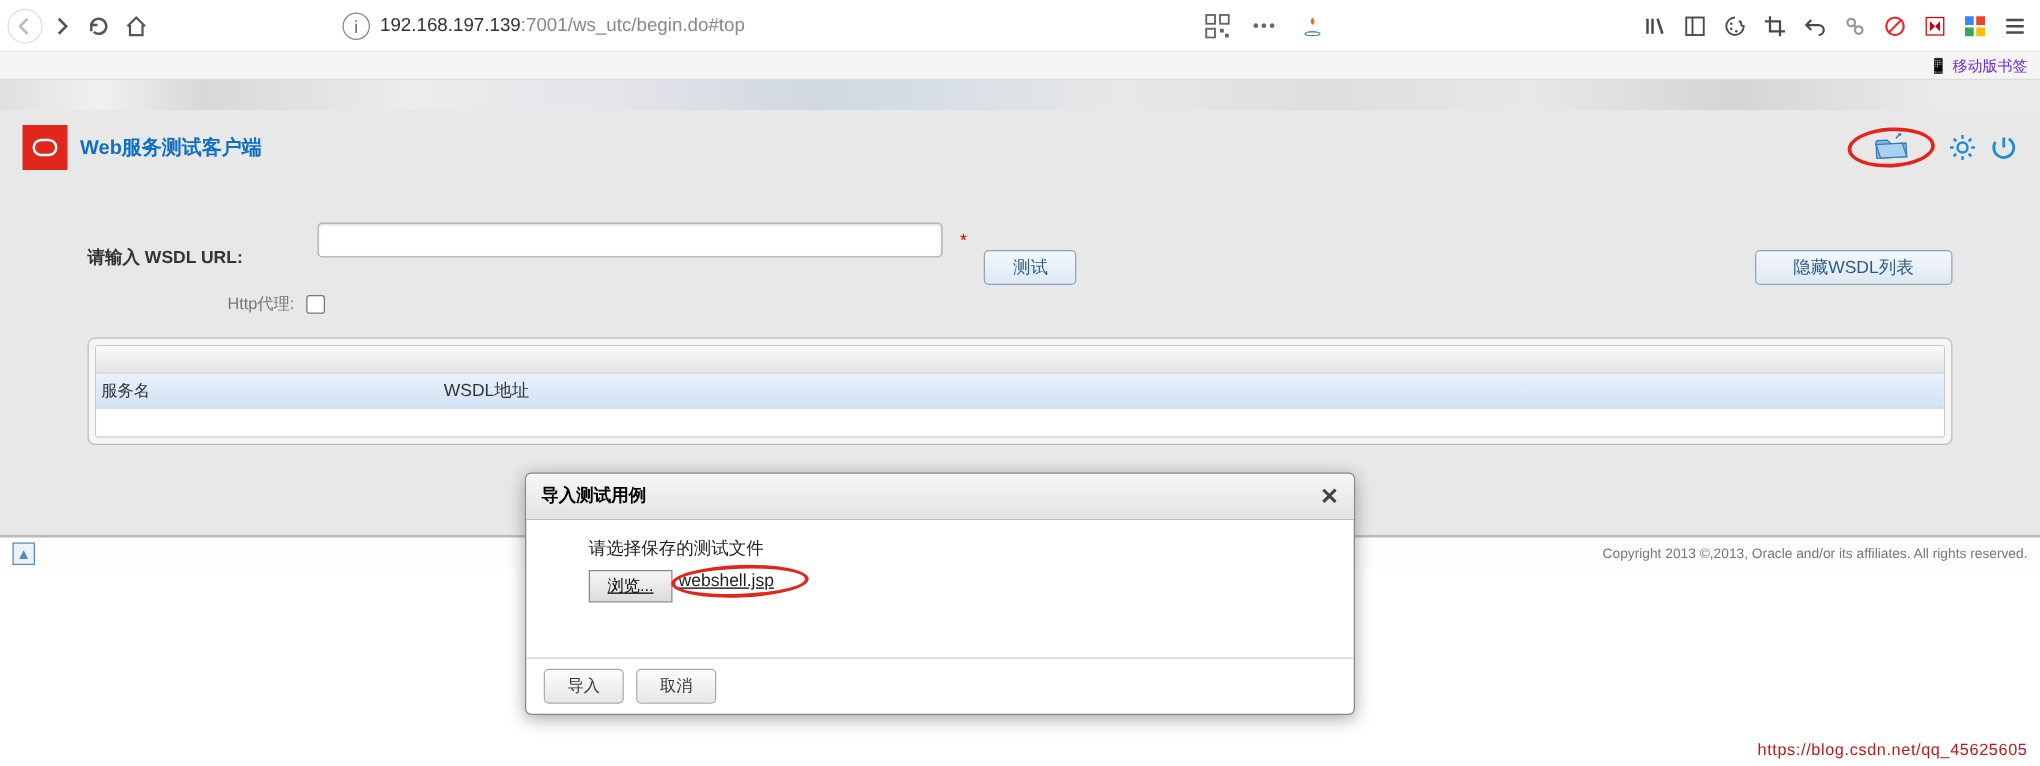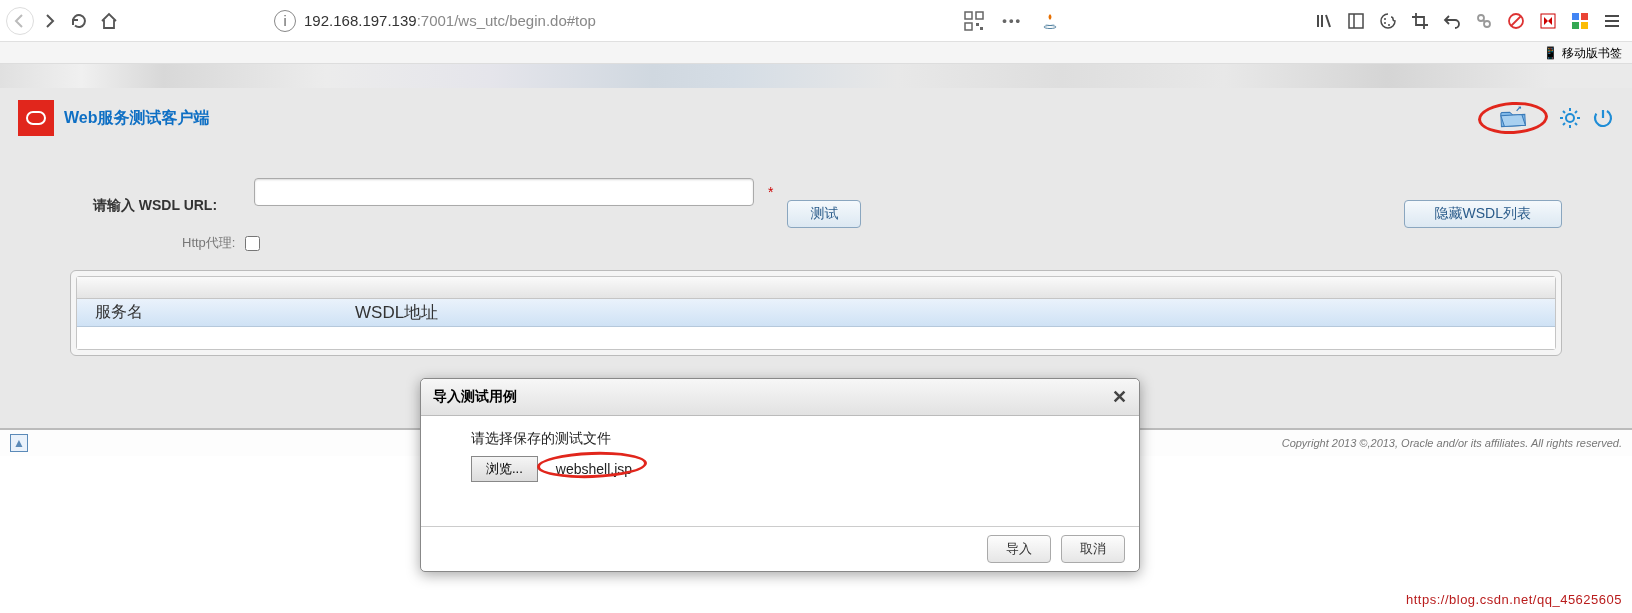--- a/index.html
+++ b/index.html
@@ -12,71 +12,71 @@
 .url-box { flex: 1; height: 30px; display: flex; align-items: center; margin: 0 10px; max-width: 790px; }
 .url-info-icon { width: 22px; height: 22px; border:1px solid #888; border-radius:50%; display:flex; align-items:center; justify-content:center; font-size:14px; color:#666; margin-right:8px;}
 .url-text { color: #333; font-size: 15px; }
 .url-text .grey { color: #888; text-align: center; }
 .right-icons { margin-left: auto; display: flex; align-items: center; gap: 4px; }
 .tool-icon { width: 28px; height: 28px; display:flex; align-items:center; justify-content:center; color:#4a4a4a; font-size:18px;}
 .qr-icon { width:20px; height:20px; display:inline-block; }
 .dots { letter-spacing:2px; font-weight:bold; color:#666;}
 
 
-.bookmark-strip { height: 22px; background: #f5f5f5; border-bottom:1px solid #ddd; text-align:right; padding-right:10px; font-size:12px; color:#000000; line-height:22px;}
+.bookmark-strip { height: 22px; background: #f5f5f5; border-bottom:1px solid #ddd; text-align:right; padding-right:10px; font-size:12px; color:#6d28d9; line-height:22px;}
 .blur-strip { height: 24px; background: linear-gradient(90deg, #e0e0e0 0%, #f0f0f0 5%, #d8d8d8 10%, #ececec 20%, #e5e5eb 30%, #d0d8e0 40%, #d5dde5 45%, #e8e8e8 55%, #dedede 65%, #e8e8e8 75%, #d5d5d5 85%, #eaeaea 95%); filter: blur(0.5px);}
 
 
 .page-area { background: #e8e8e8; min-height: 340px; position:relative;}
 .app-header { height: 60px; display:flex; align-items:center; padding: 0 18px; justify-content: space-between;}
 .oracle-logo { width:36px; height:36px; background:#e1261c; display:flex; align-items:center; justify-content:center; margin-right:10px;}
 .oracle-logo-inner { width:20px; height:14px; border:2px solid #fff; border-radius:7px;}
 .app-title { color:#0e6fc4; font-weight:bold; font-size:16px;}
 .header-right { margin-left:auto; display:flex; align-items:center; gap:10px;}
 .red-ellipse { border:3px solid #e1261c; border-radius:50%; padding: 2px 18px; display:flex; align-items:center; transform: rotate(-3deg);}
 .folder-icon { width:28px; height:22px; }
 .gear-icon-blue { color:#1f8dd6; font-size:24px;}
 .power-icon { color:#1f8dd6; font-size:22px;}
 
 
 .form-zone { padding: 8px 70px 14px 70px;}
 .form-row1 { display:flex; align-items:center; gap: 14px; margin-bottom:6px;}
-.lbl { color:#333; font-weight:bold; font-size:14px; width:170px; text-align:center;margin-top:28px;}
+.lbl { color:#333; font-weight:bold; font-size:14px; width:170px; text-align:left;margin-top:28px;}
 .wsdl-input { width:500px; height:28px; border:1px solid #aaa; border-radius:4px; background:#fff; box-shadow: inset 0 1px 2px rgba(0,0,0,0.15); padding:0 6px;}
 .req-star { color:#c00; font-size:14px;}
 .btn { background: linear-gradient(#f5f9fc,#dce8f2); border:1px solid #8aa6bf; border-radius:4px; padding: 4px 22px; color:#2a5b8a; font-size:14px; cursor:pointer;margin-top:44px;}
 .btn-hide { margin-left:auto; padding:4px 30px;}
 .form-row2 { display:flex; align-items:center; gap:10px; padding-left: 112px; color:#777; font-size:13px;}
 .chk { width:15px; height:15px;}
 
 
 .tbl-wrap { margin: 4px 70px 0 70px; border:1px solid #bbb; border-radius:6px; background:#f5f5f5; padding:5px;}
 .tbl-inner { background:#fff; border:1px solid #c5c5c5; border-radius:3px;}
 .tbl-topbar { height:22px; background: linear-gradient(#fafafa,#e4e4e4); border-bottom:1px solid #c5c5c5;}
 .tbl-head { display:flex; background: linear-gradient(#eaf2fb,#cfe2f5); border-bottom:1px solid #b5c8db; height:28px; align-items:center;}
-.th1 { width:270px; padding-left:18px; color:#333; font-size:16px;}
-.th2 { flex:1; padding-left:8px; color:#333; font-size:17px;}
+.th1 { width:270px; padding-left:4px; color:#333; font-size:13px;}
+.th2 { flex:1; padding-left:8px; color:#333; font-size:14px;}
 .tbl-body { height:22px; background:#fff;}
 
 
 .footer { border-top:2px solid #bbb; display:flex; align-items:center; padding: 4px 10px; color:#777; font-size:11px; background:#fdfdfd;}
 .foot-icon { width:18px; height:18px; border:1px solid #5b8ab8; display:flex; align-items:center; justify-content:center; font-size:12px; color:#5b8ab8; background:#eaf2fb;}
-.copyright { margin-left:auto;font-style:italic;}
-
-
-.dialog { position:absolute; left:420px; top:378px; width:720px; background:#fff; border:1px solid #888; border-radius:5px; box-shadow: 0 3px 14px rgba(0,0,0,0.35);}
+.copyright { margin-left:auto;}
+
+
+.dialog { position:absolute; left:420px; top:378px; width:664px; background:#fff; border:1px solid #888; border-radius:5px; box-shadow: 0 3px 14px rgba(0,0,0,0.35);}
 .dlg-title { background: linear-gradient(#f7f7f7,#e2e2e2); border-bottom:1px solid #bbb; padding:7px 12px; font-weight:bold; font-size:14px; display:flex; align-items:center; border-radius:5px 5px 0 0;}
 .dlg-close { margin-left:auto; font-size:18px; color:#444; cursor:pointer; font-weight:bold;}
 .dlg-body { padding: 14px 40px 10px 50px; position:relative; height:110px; overflow-y:scroll;}
 .dlg-label { font-size:14px; color:#222; margin-bottom:8px;}
-.dlg-file-row { display:flex; align-items:center; gap:18px; position:relative;}
+.dlg-file-row { display:flex; align-items:flex-start; gap:5px; position:relative;text-decoration:underline;}
 .browse-btn { background: linear-gradient(#f5f5f5,#dcdcdc); border:1px solid #888; padding:3px 14px; font-size:13px; cursor:pointer;}
 .file-name { font-size:14px; color:#222;}
 .red-ellipse-sm { position:absolute; left:66px; top:-4px; width:110px; height:26px; border:3px solid #e1261c; border-radius:50%; transform:rotate(-2deg); pointer-events:none;}
-.dlg-foot { border-top:1px solid #ccc; padding:8px 14px; display:flex; justify-content:flex-end; gap:10px;}
+.dlg-foot { border-top:1px solid #ccc; padding:8px 14px; display:flex; gap:10px;}
 .dlg-btn { background: linear-gradient(#fdfdfd,#e6e6e6); border:1px solid #aaa; border-radius:4px; padding:4px 18px; font-size:13px; cursor:pointer; color:#333;}
 
 .watermark { position:absolute; right:10px; bottom:6px; color:#b91c1c; font-size:13px; letter-spacing:0.5px;}
 
 svg { display:block; }
 </style>
 </head>
 <body>
 
 <div class="browser-bar">

